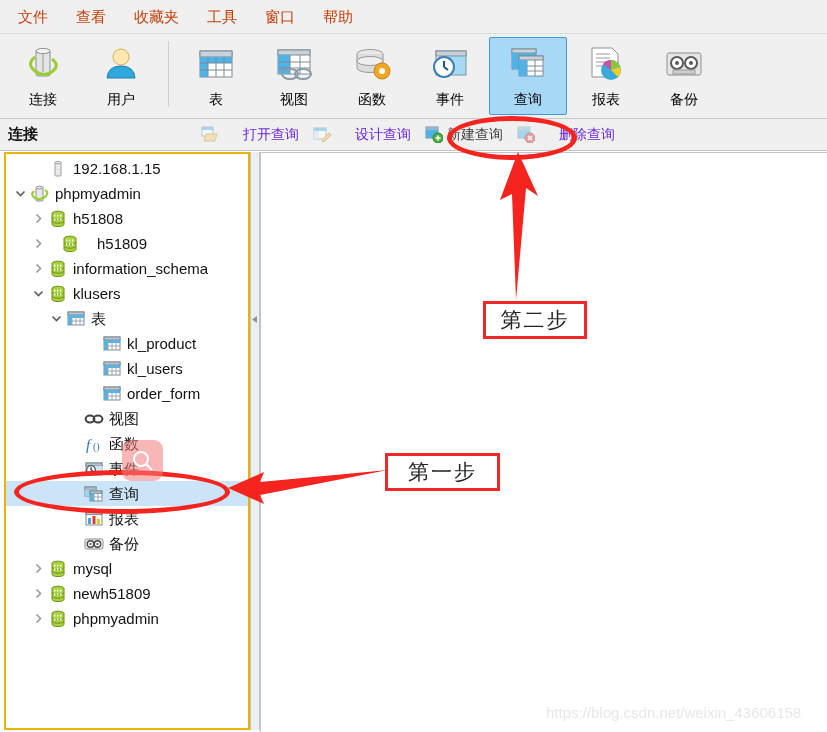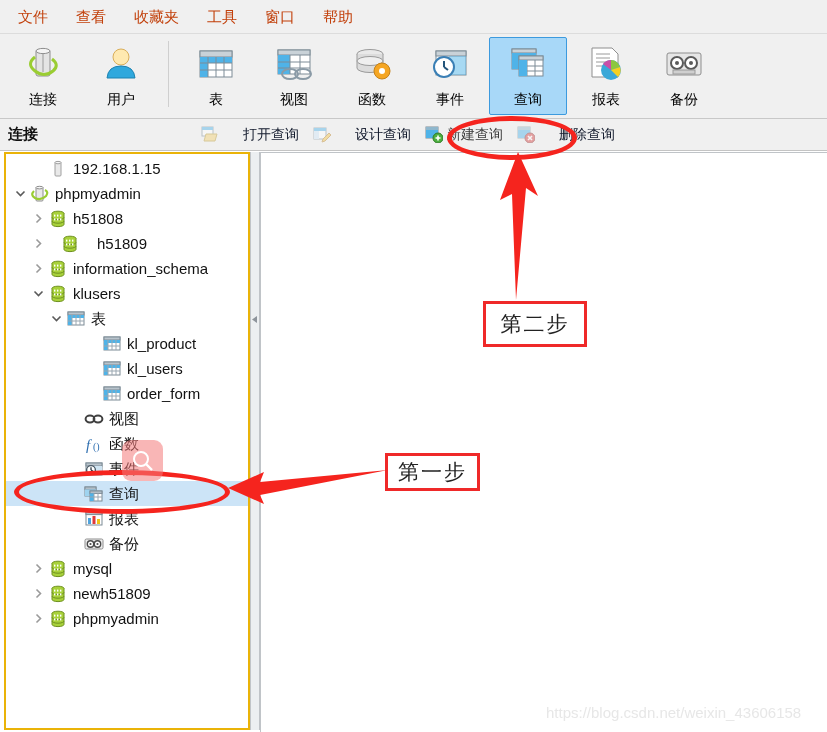--- a/index.html
+++ b/index.html
@@ -49,21 +49,21 @@
     position: absolute; left: 0; top: 119px; width: 827px; height: 32px;
     background: #f0f0f0; border-bottom: 1px solid #c4c4c4;
     display: flex; align-items: center;
   }
   .subbar-title { font-size: 15px; color: #111; padding-left: 8px; font-weight: bold; }
   .subbar-actions { display: flex; align-items: center; margin-left: 156px; }
   .sb-btn {
     display: flex; align-items: center; gap: 4px; padding: 2px 7px;
     font-size: 14px; color: #3b3b3b; cursor: default; white-space: nowrap;
   }
-  .sb-btn.disabled { color: #0f172a; gap: 24px; }
+  .sb-btn.disabled { color: #6d28d9; gap: 24px; }
   .sb-btn.disabled .sb-ic { opacity: .45; }
   .sb-ic { width: 18px; height: 17px; position: relative; }
 
   
   .treepanel {
     position: absolute; left: 4px; top: 152px; width: 246px; height: 578px;
     background: #ffffff; border: 2px solid #eab308; overflow: hidden;
   }
   .tree { padding-top: 2px; }
   .tnode {
@@ -108,22 +108,22 @@
     background: #ffffff; border-top: 1px solid #c0c4c8; border-left: 1px solid #c0c4c8;
   }
 
   
   .anno-box {
     position: absolute; border: 3px solid #ef2929; background: #ffffff;
     display: flex; align-items: center; justify-content: center;
     font-family: "Liberation Serif", "DejaVu Serif", serif;
     font-size: 21px; color: #222; letter-spacing: 2px;
   }
-  #anno-step2 { left: 483px; top: 301px; width: 104px; height: 46px; }
-  #anno-step1 { left: 385px; top: 453px; width: 95px; height: 38px; }
+  #anno-step2 { left: 483px; top: 301px; width: 104px; height: 38px; }
+  #anno-step1 { left: 385px; top: 453px; width: 115px; height: 38px; }
 
   .ellipse {
     position: absolute; border: 5px solid #f5241e; border-radius: 50%;
     background: transparent;
   }
   #ellipse-newquery { left: 447px; top: 116px; width: 130px; height: 44px; }
   #ellipse-treequery { left: 14px; top: 470px; width: 216px; height: 44px; }
 
   .arrow-svg { position: absolute; pointer-events: none; }
 

